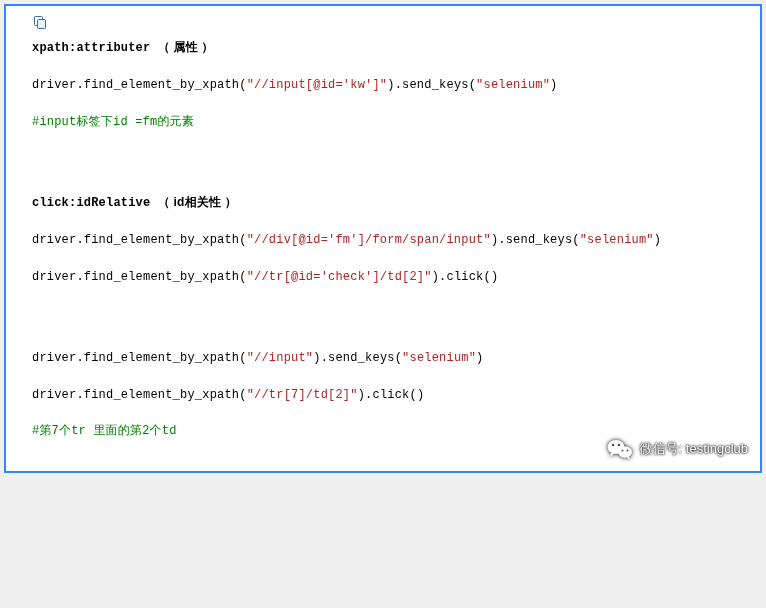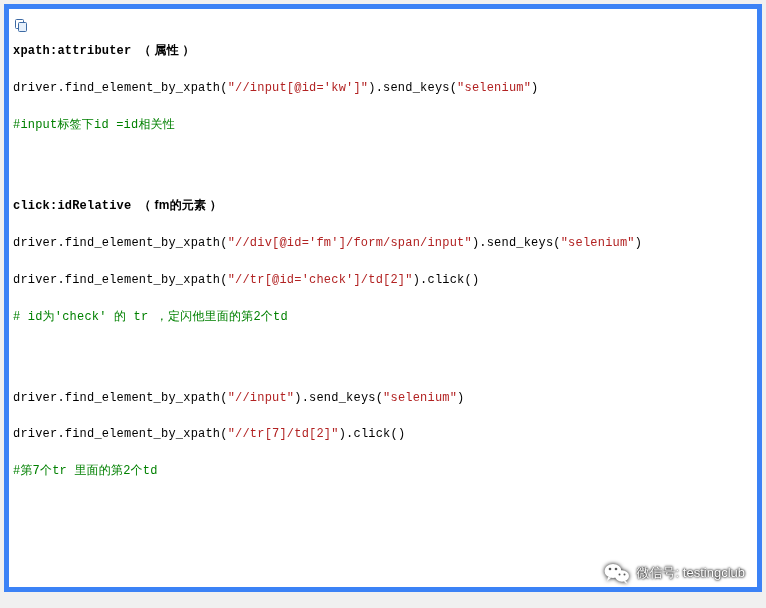--- a/index.html
+++ b/index.html
@@ -4,25 +4,25 @@
 <style>
 body {
   margin: 0;
   padding: 4px;
   background: #f0f0f0;
   font-family: "Microsoft YaHei", Consolas, "Courier New", monospace;
   font-size: 12px;
 }
 .code-box {
   width: 758px;
-  height: 588px;
+  height: 469px;
   box-sizing: border-box;
-  border: 5px solid #3b82f6;
+  border: 2px solid #3b82f6;
   background: #ffffff;
-  padding: 8px 8px 0 4px;
+  padding: 8px 8px 0 26px;
   position: relative;
   overflow: hidden;
 }
 .copy-icon {
   display: block;
   margin-bottom: 6px;
 }
 .copy-icon svg { display: block; }
 .line {
   line-height: 1.9;
@@ -32,21 +32,21 @@
 }
 .header-line { font-weight: bold; color: #000; }
 .header-line .paren { font-family: "Microsoft YaHei", sans-serif; }
 .plain { color: #000; }
 .quoted { color: #B22222; }
 .comment { color: #008000; }
 
 .watermark {
   position: absolute;
   right: 12px;
-  bottom: 0;
+  bottom: 8px;
   display: flex;
   align-items: center;
   gap: 6px;
   color: #fff;
   font-family: "Microsoft YaHei", sans-serif;
   font-size: 13px;
   text-shadow: 0 0 3px #000, 0 0 2px #000;
   pointer-events: none;
 }
 .watermark .w-icon {
@@ -63,32 +63,31 @@
     <svg width="16" height="16" viewBox="0 0 16 16">
       <rect x="2.5" y="2.5" width="8" height="9" rx="1" fill="#fff" stroke="#3d6aa4" stroke-width="1"></rect>
       <rect x="5.5" y="5.5" width="8" height="9" rx="1" fill="#e6f0fb" stroke="#3d6aa4" stroke-width="1"></rect>
     </svg>
   </span>
 
   <div class="line header-line"><span class="plain">xpath:attributer </span><span class="paren">（ 属性 ）</span></div>
 
   <div class="line"><span class="plain">driver.find_element_by_xpath(</span><span class="quoted">"//input[@id='kw']"</span><span class="plain">).send_keys(</span><span class="quoted">"selenium"</span><span class="plain">)</span></div>
 
-  <div class="line"><span class="comment">#input标签下id =id相关性</span></div>
+  <div class="line"><span class="comment">#input标签下id =fm的元素</span></div>
 
   <div style="height:44px"></div>
 
-  <div class="line header-line"><span class="plain">click:idRelative </span><span class="paren">（ fm的元素 ）</span></div>
+  <div class="line header-line"><span class="plain">click:idRelative </span><span class="paren">（ id相关性 ）</span></div>
 
   <div class="line"><span class="plain">driver.find_element_by_xpath(</span><span class="quoted">"//div[@id='fm']/form/span/input"</span><span class="plain">).send_keys(</span><span class="quoted">"selenium"</span><span class="plain">)</span></div>
 
 
   <div class="line"><span class="plain">driver.find_element_by_xpath(</span><span class="quoted">"//tr[@id='check']/td[2]"</span><span class="plain">).click()</span></div>
 
-  <div class="line"><span class="comment"># id为'check' 的 tr ，定闪他里面的第2个td</span></div>
 
   <div style="height:44px"></div>
 
 
   <div class="line"><span class="plain">driver.find_element_by_xpath(</span><span class="quoted">"//input"</span><span class="plain">).send_keys(</span><span class="quoted">"selenium"</span><span class="plain">)</span></div>
 
   <div class="line"><span class="plain">driver.find_element_by_xpath(</span><span class="quoted">"//tr[7]/td[2]"</span><span class="plain">).click()</span></div>
 
   <div class="line" style="margin-bottom:0"><span class="comment">#第7个tr 里面的第2个td</span></div>
 

